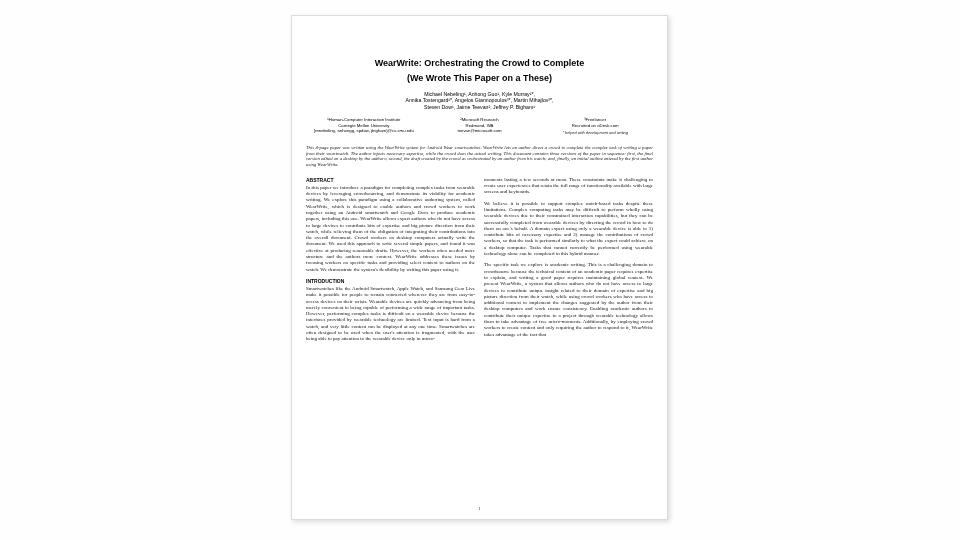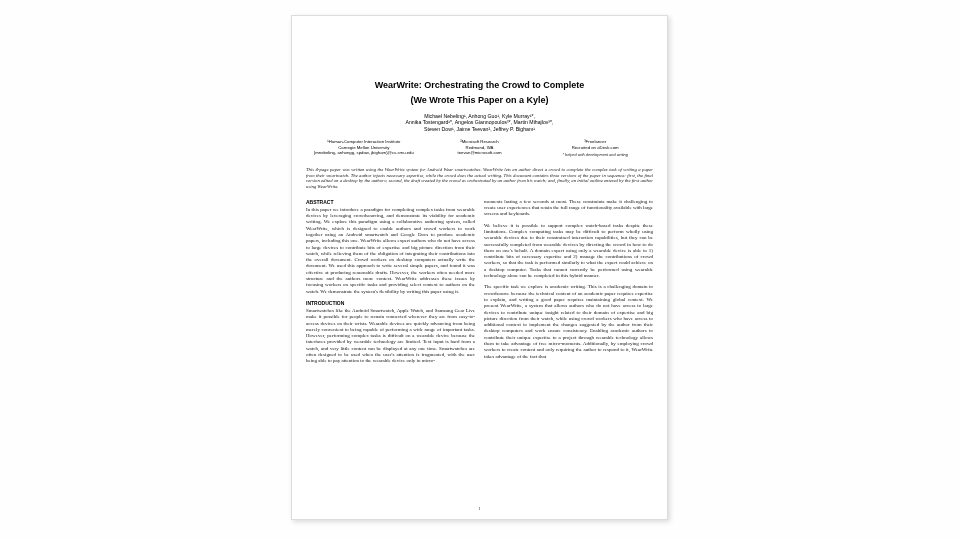--- a/index.html
+++ b/index.html
@@ -8,21 +8,21 @@
     background:#ffffff;
     font-family:"Liberation Serif", serif;
     color:#111;
   }
   .canvas { position:relative; width:960px; height:540px; background:#fefefe; }
   .page {
     position:absolute; left:291px; top:15px; width:377px; height:505px;
     background:#ffffff; box-sizing:border-box;
     border:1px solid #dcdcdc;
     box-shadow: 2px 2px 5px rgba(0,0,0,0.14);
-    padding:64px 14px 10px 14px;
+    padding:42px 14px 10px 14px;
   }
   .title {
     font-family:"Liberation Sans", sans-serif;
     font-weight:bold; font-size:9px; line-height:11px;
     text-align:center; color:#000;
   }
   .subtitle {
     font-family:"Liberation Sans", sans-serif;
     font-weight:bold; font-size:9px; line-height:11px;
     text-align:center; color:#000; margin-top:4px;
@@ -61,21 +61,21 @@
     text-align:center; font-size:5px; color:#3a4a66;
   }
 </style>
 </head>
 <body>
 
 <div class="canvas">
   <div class="page">
 
     <div class="title">WearWrite: Orchestrating the Crowd to Complete</div>
-    <div class="subtitle">(We Wrote This Paper on a Kyle)</div>
+    <div class="subtitle">(We Wrote This Paper on a These)</div>
 
     <div class="authors">
       <div>Michael Nebeling¹, Anhong Guo¹, Kyle Murray¹*,</div>
       <div>Annika Tostengard¹*, Angelos Giannopoulos³*, Martin Mihajlov³*,</div>
       <div>Steven Dow¹, Jaime Teevan², Jeffrey P. Bigham¹</div>
     </div>
 
     <div class="affils">
       <div class="affil">
         <div>¹Human-Computer Interaction Institute</div>

